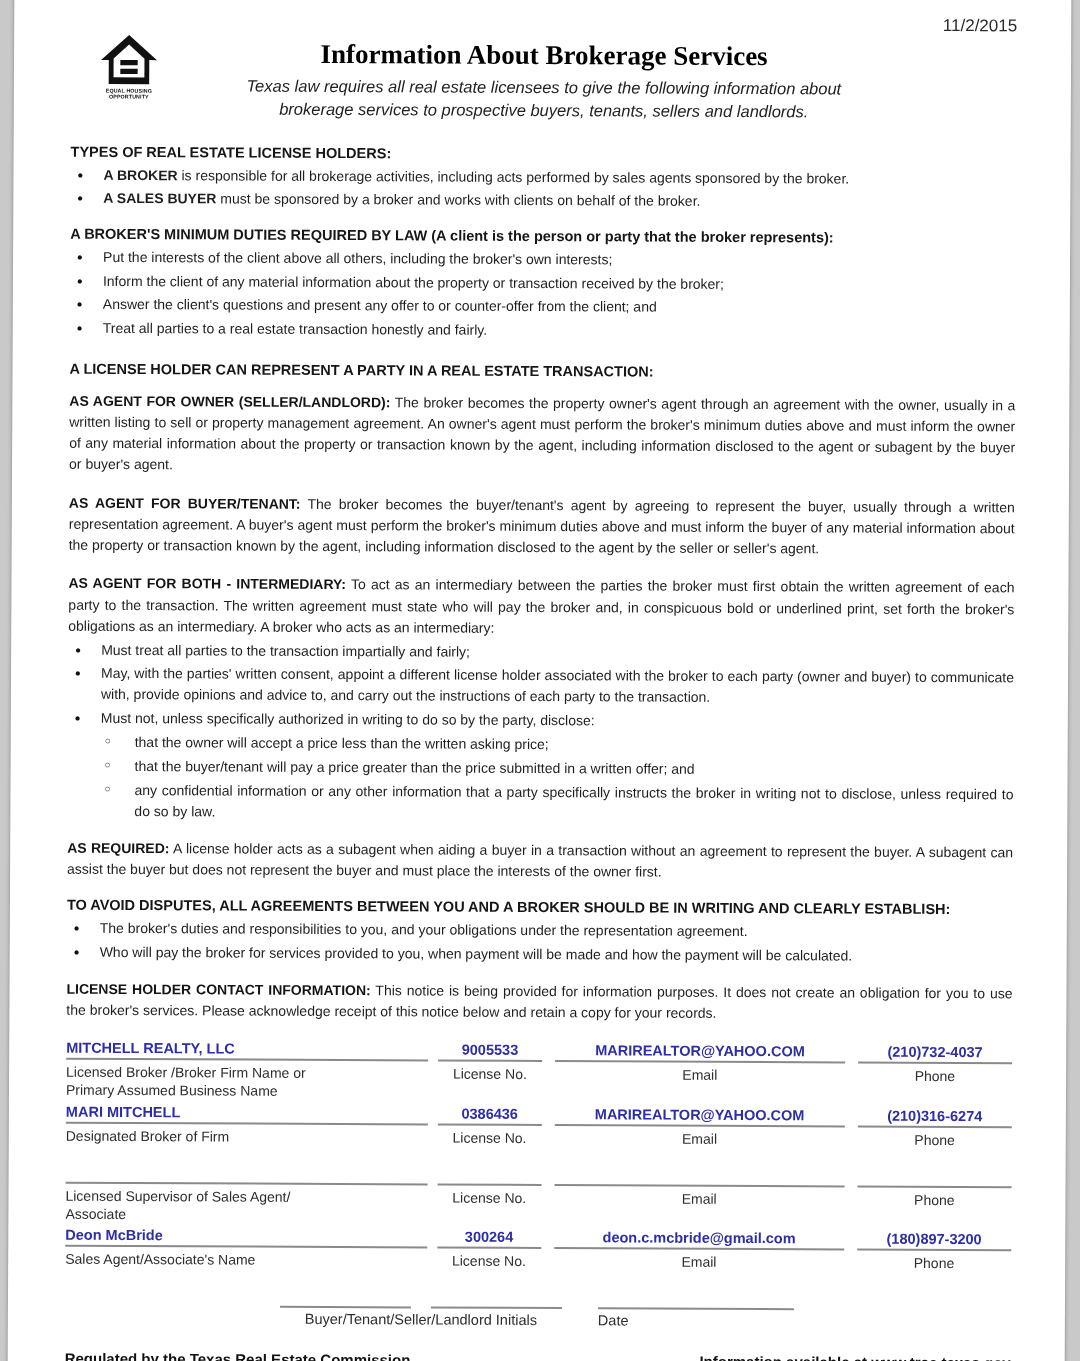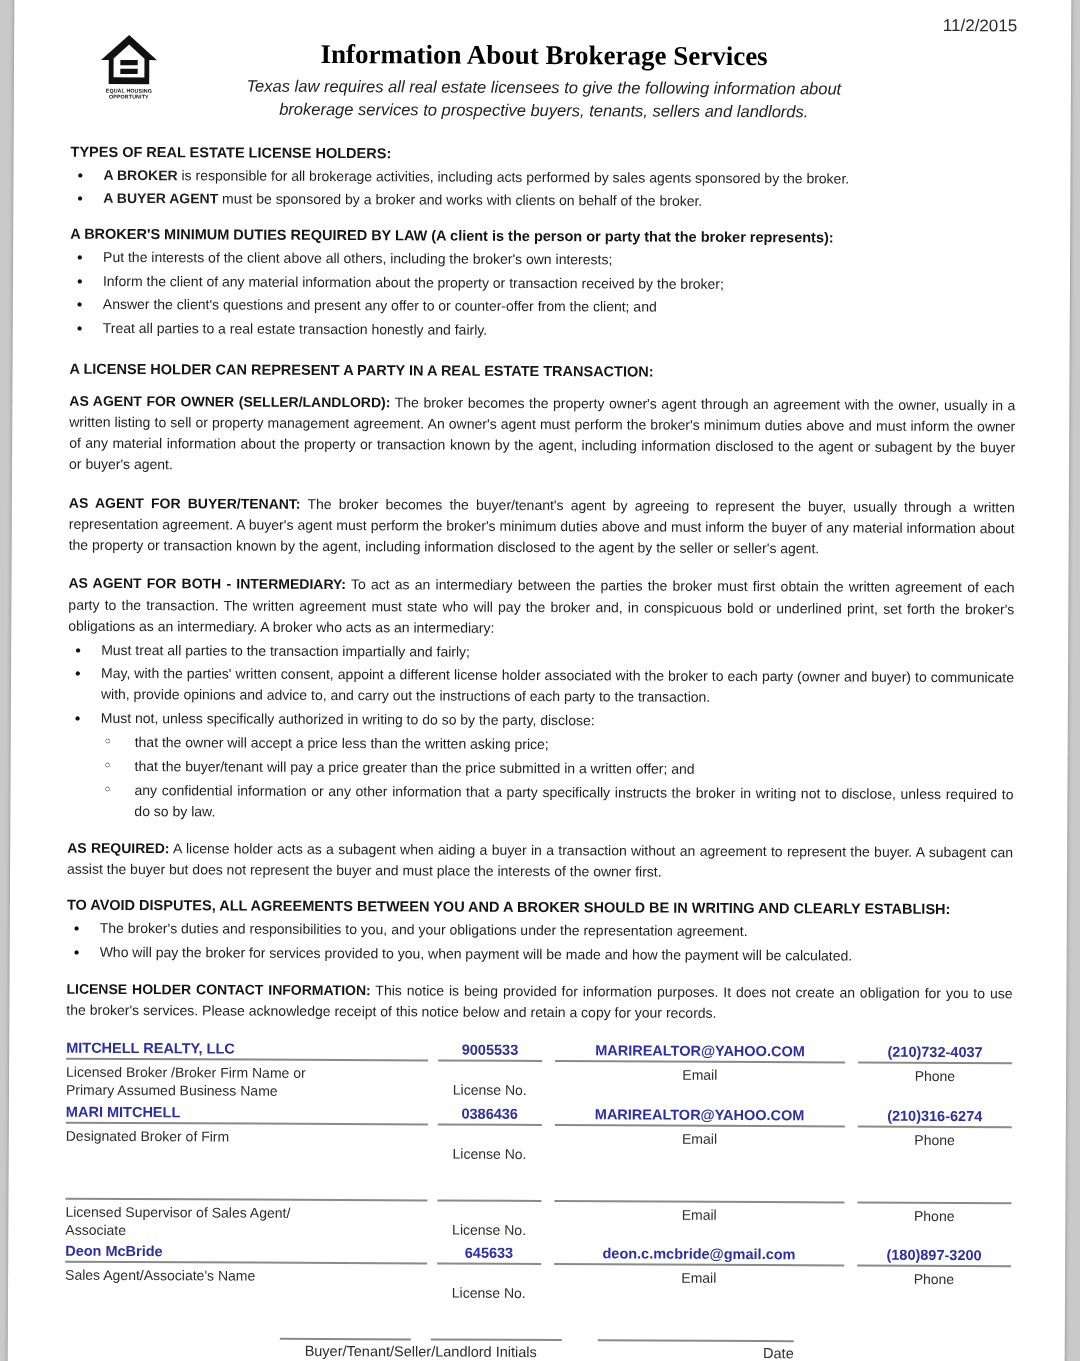--- a/index.html
+++ b/index.html
@@ -59,38 +59,38 @@
   }
   ul.sub>li::before{
     content:"\25CB";position:absolute;left:4px;top:1px;font-size:10px;color:#333;
   }
   
   .ctable{margin-top:17px;}
   .crow{display:flex;margin-top:2px;}
   .crow.gap-top{margin-top:17px;}
   .cell{display:flex;flex-direction:column;}
   .c1{width:38.3%;margin-right:1%;}
-  .c2{width:11%;margin-right:1.4%;gap:16px;}
+  .c2{width:11%;margin-right:1.4%;}
   .c3{width:30.6%;margin-right:1.4%;}
   .c4{width:16.3%;}
   .fval{
     height:20px;line-height:20px;font-weight:bold;font-size:14.5px;
     color:#2d2da6;border-bottom:2px solid #8a8a8a;white-space:nowrap;
   }
   .c1 .fval{text-align:left;}
   .c2 .fval,.c3 .fval,.c4 .fval{text-align:center;}
   .flbl{font-size:14px;color:#2d2d2d;line-height:1.3;margin-top:3px;}
   .c2 .flbl,.c3 .flbl,.c4 .flbl{text-align:center;}
   
   .initials-row{display:flex;margin:20px 0 0 215px;}
   .init-group{width:282px;text-align:center;}
   .init-lines{display:flex;gap:20px;}
   .init-lines .sigline{flex:1;height:17px;border-bottom:2px solid #8a8a8a;}
   .init-label{font-size:14.5px;color:#2d2d2d;margin-top:3px;}
-  .date-group{width:196px;margin-left:36px;text-align:right;}
+  .date-group{width:196px;margin-left:36px;text-align:left;}
   .date-group .sigline{height:17px;border-bottom:2px solid #8a8a8a;}
   
   .footer{margin-top:24px;}
   .frow1{display:flex;justify-content:space-between;font-weight:bold;font-size:15px;color:#111;}
 </style>
 </head>
 <body>
 
 <div class="page">
   <div class="content">
@@ -112,21 +112,21 @@
       <h1 class="doc-title">Information About Brokerage Services</h1>
       <div class="doc-subtitle">
         <div>Texas law requires all real estate licensees to give the following information about</div>
         <div>brokerage services to prospective buyers, tenants, sellers and landlords.</div>
       </div>
     </div>
 
     <h2 class="sec" style="margin-top:24px">TYPES OF REAL ESTATE LICENSE HOLDERS:</h2>
     <ul class="blist">
       <li><b>A BROKER</b><span> is responsible for all brokerage activities, including acts performed by sales agents sponsored by the broker.</span></li>
-      <li><b>A BUYER AGENT</b><span> must be sponsored by a broker and works with clients on behalf of the broker.</span></li>
+      <li><b>A SALES BUYER</b><span> must be sponsored by a broker and works with clients on behalf of the broker.</span></li>
     </ul>
 
     <h2 class="sec">A BROKER'S MINIMUM DUTIES REQUIRED BY LAW (A client is the person or party that the broker represents):</h2>
     <ul class="blist">
       <li>Put the interests of the client above all others, including the broker's own interests;</li>
       <li>Inform the client of any material information about the property or transaction received by the broker;</li>
       <li>Answer the client's questions and present any offer to or counter-offer from the client; and</li>
       <li>Treat all parties to a real estate transaction honestly and fairly.</li>
     </ul>
 
@@ -228,21 +228,21 @@
       </div>
 
       <div class="crow">
         <div class="cell c1">
           <div class="fval">Deon McBride</div>
           <div class="flbl">
             <div>Sales Agent/Associate's Name</div>
           </div>
         </div>
         <div class="cell c2">
-          <div class="fval">645633</div>
+          <div class="fval">300264</div>
           <div class="flbl">License No.</div>
         </div>
         <div class="cell c3">
           <div class="fval">deon.c.mcbride@gmail.com</div>
           <div class="flbl">Email</div>
         </div>
         <div class="cell c4">
           <div class="fval">(180)897-3200</div>
           <div class="flbl">Phone</div>
         </div>

